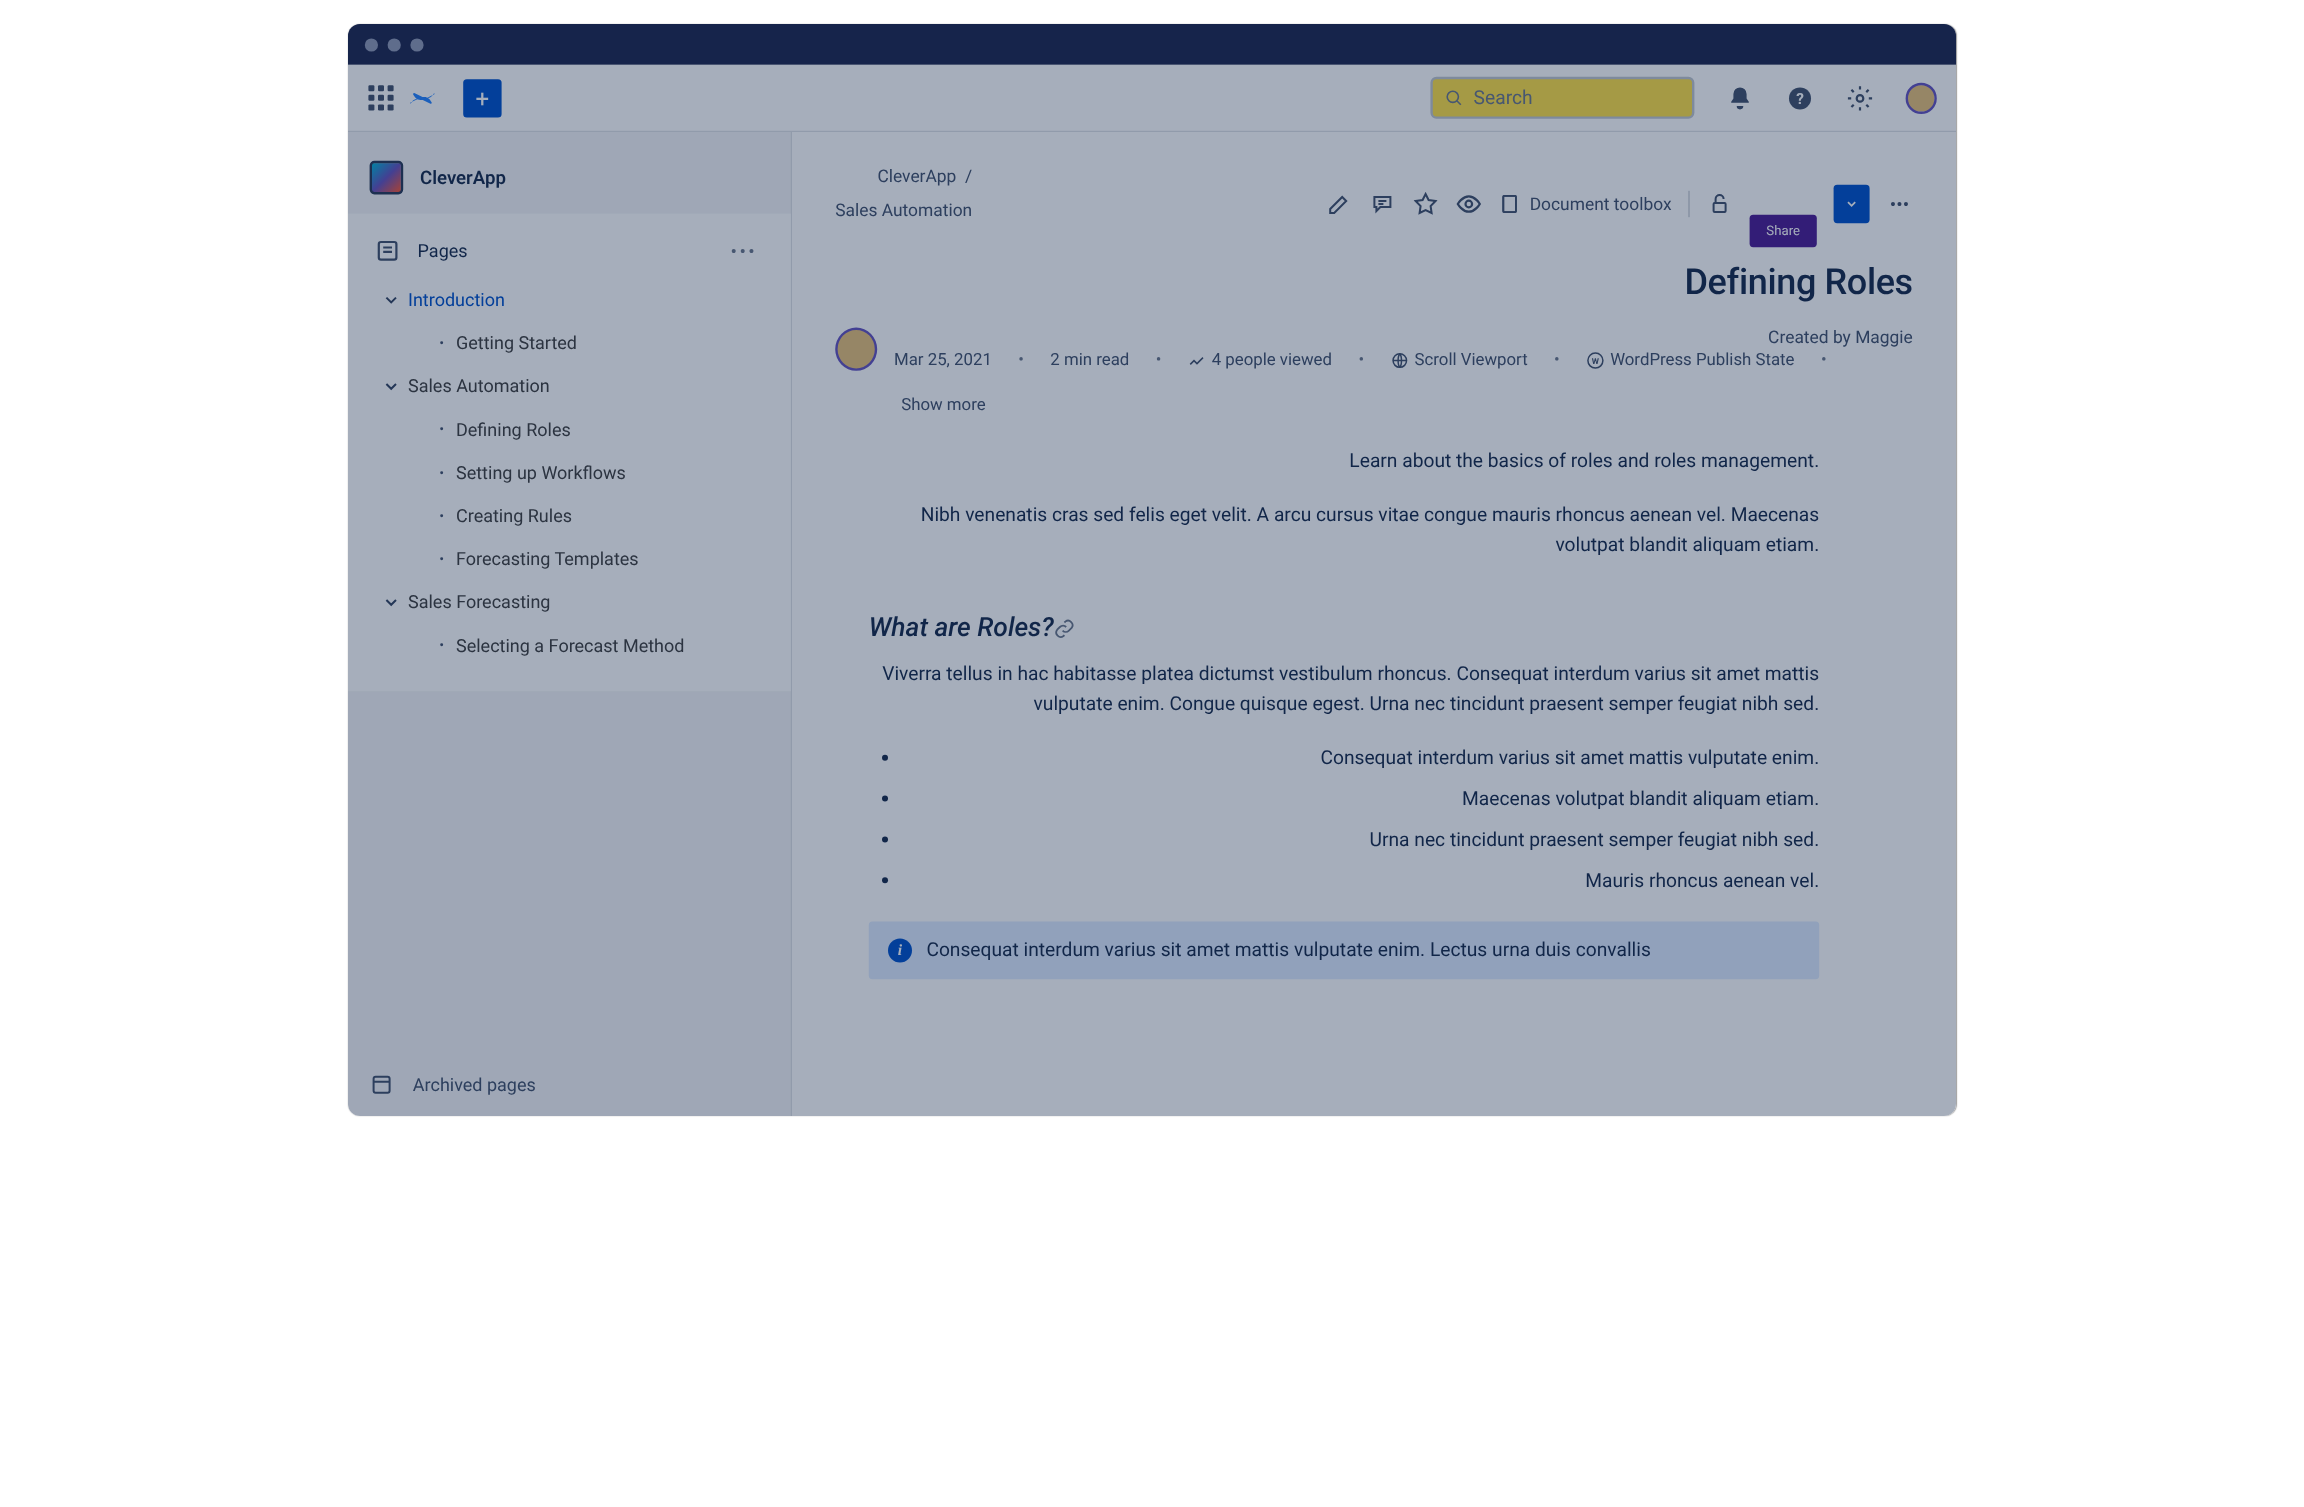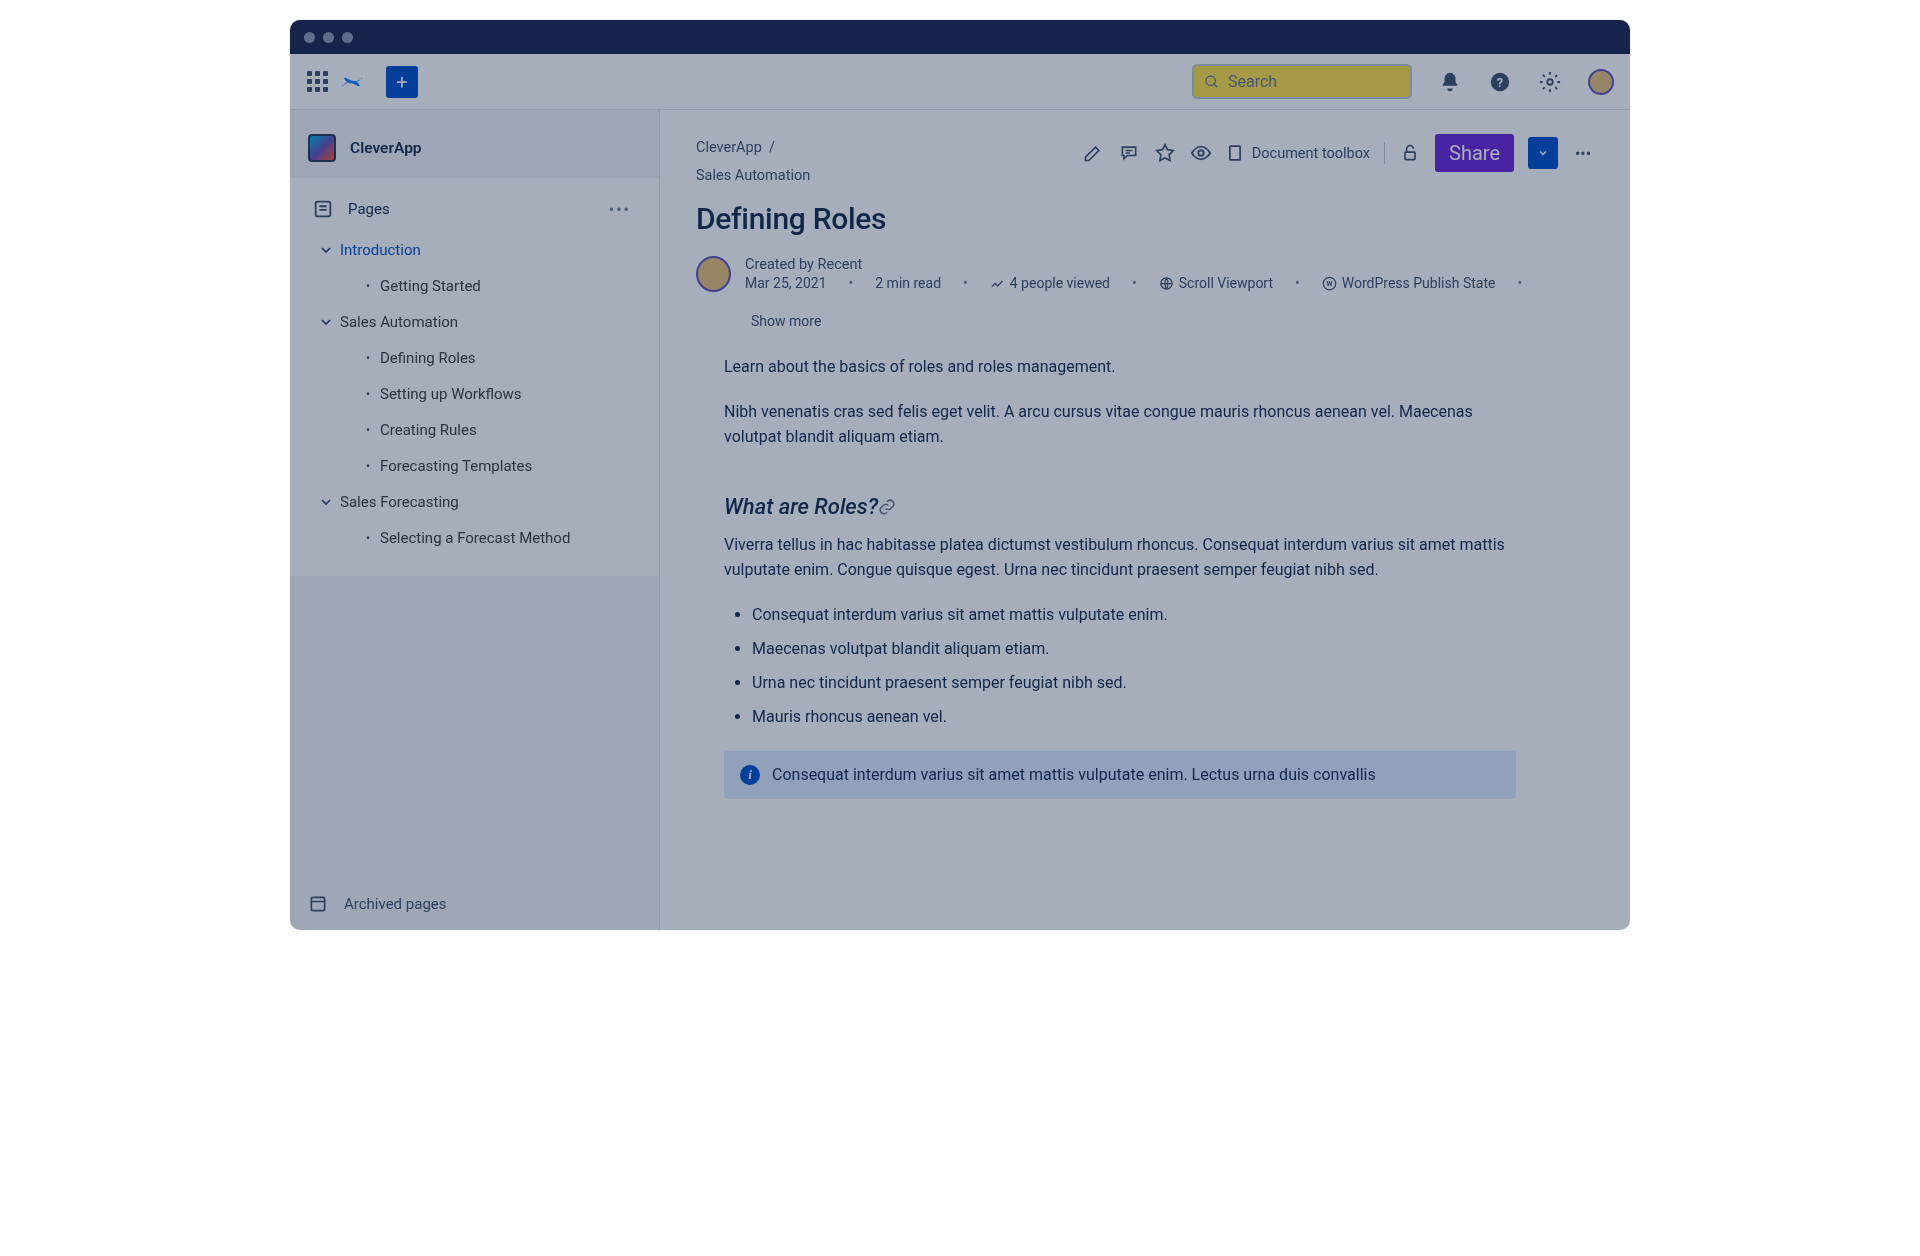--- a/index.html
+++ b/index.html
@@ -38,28 +38,28 @@
 .tree { padding: 6px 0 0 8px; }
 .tree-row { display: flex; align-items: center; padding: 9px 6px 9px 30px; font-size: 15px; color: #404040; cursor:pointer; position:relative;}
 .tree-row.parent { padding-left: 30px; }
 .tree-row.child { padding-left: 70px; }
 .tree-row .exp { position:absolute; left: 8px; color:#344563; width:16px; height:16px;}
 .tree-row.child::before { content: "•"; position: absolute; left: 56px; color: #42526E; font-size: 12px; }
 .tree-row.selected { color: #0052CC; }
 
 .archived { margin-top: auto; padding: 16px 18px; display: flex; align-items: center; gap: 16px; color: #42526E; font-size: 15px; }
 
-.main { flex: 1; padding: 24px 36px; overflow: hidden; }
+.main { flex: 1; padding: 24px 36px; overflow: hidden; text-align: right; }
 .crumb-row { display: flex; align-items: flex-start; }
 .crumbs { font-size: 14.5px; color: #42526E; line-height: 1.9; }
 .crumb-actions { margin-left: auto; display: flex; align-items: center; gap: 14px; color: #42526E; }
 .tool-icon { width: 22px; height: 22px; cursor: pointer; display:flex; align-items:center; justify-content:center;}
 .doc-toolbox { display: flex; align-items: center; gap: 8px; font-size: 14.5px; }
 .divider { width:1px; height: 22px; background: #c1c7d0; }
-.share-btn { background: #6d28d9; color: #fff; padding: 7px 14px; border-radius: 3px; font-size: 20px; cursor:pointer;}
+.share-btn { background: #4c1d95; color: #fff; padding: 7px 14px; border-radius: 3px; font-size: 11px; cursor:pointer;margin-top:45px;}
 .share-more { background: #0052CC; color:#fff; width: 30px; height: 32px; border-radius: 3px; display:flex;align-items:center;justify-content:center;cursor:pointer;}
 
 h1.page-title { font-size: 30px; font-weight: 500; color: #172B4D; margin: 12px 0 20px; letter-spacing: -0.3px;}
 .byline { display: flex; gap: 14px; align-items: flex-start; margin-bottom: 26px;}
 .avatar-by { width: 36px; height: 36px; border-radius: 50%; background:#e6c07b; border:2px solid #6554C0;}
 .byline-text { font-size: 14px; color: #42526E; }
 .byline-text .created { font-size: 14.5px; margin-bottom: 2px;}
 .byline-meta { display: flex; flex-wrap: wrap; gap: 22px; align-items: center; }
 .byline-meta .mdot { color: #6B778C; }
 .byline-meta .mi { display:inline-flex; align-items:center; gap:5px; }
@@ -246,21 +246,21 @@
             </div>
           <div class="tool-icon">•••</div>
         </div>
       </div>
 
       <h1 class="page-title">Defining Roles</h1>
 
       <div class="byline">
         <div class="avatar-by"></div>
         <div class="byline-text">
-          <div class="created">Created by Recent</div>
+          <div class="created">Created by Maggie</div>
           <div class="byline-meta">
             <span>Mar 25, 2021</span>
               <span class="mdot">•</span>
             <span>2 min read</span>
               <span class="mdot">•</span>
             <span class="mi">
                 <svg viewBox="0 0 24 24" fill="none" stroke="currentColor" stroke-width="2">
                   <path d="m3 17 5-5 4 4 8-8"></path>
                 </svg>
                 <span>4 people viewed</span>

